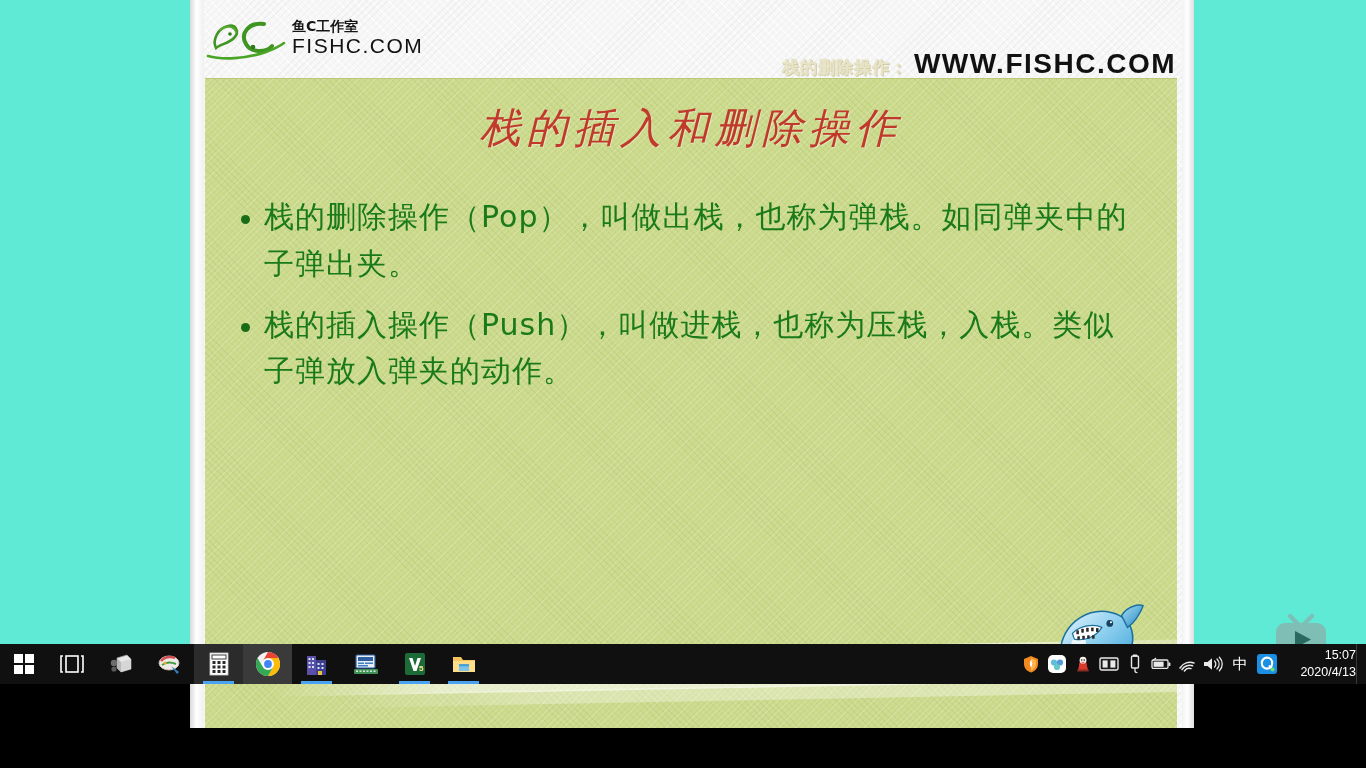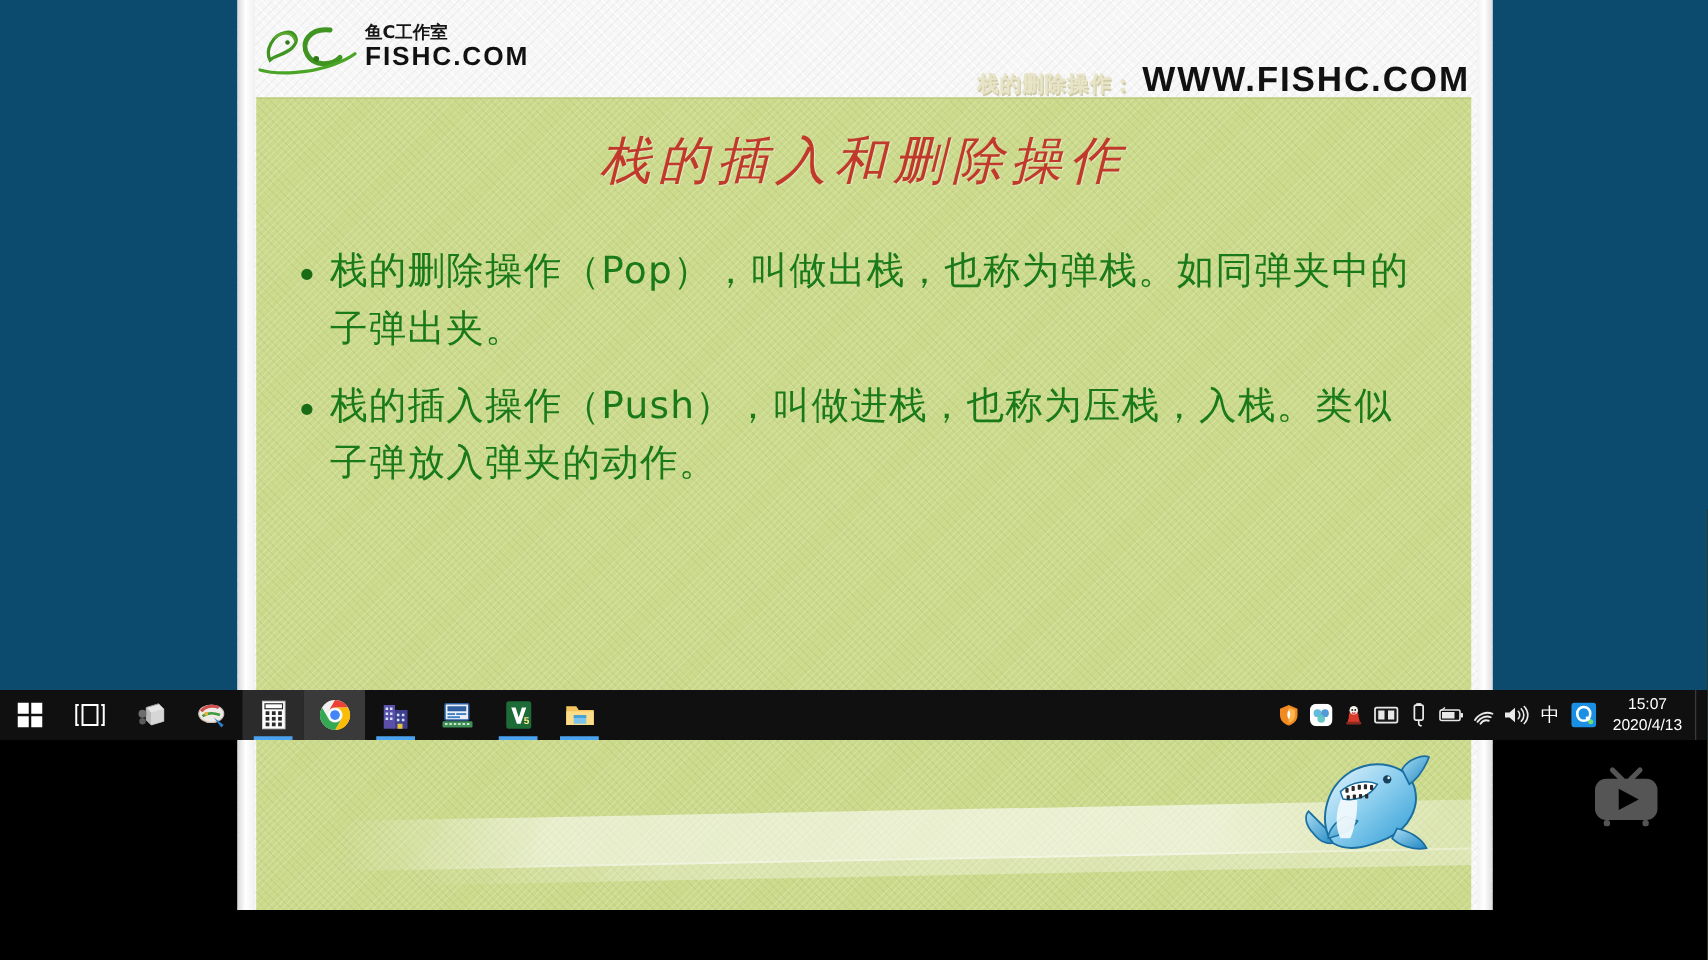--- a/index.html
+++ b/index.html
@@ -3,21 +3,21 @@
 <meta charset="utf-8">
 <style>
   * { margin:0; padding:0; box-sizing:border-box; }
   html,body {
     width:1366px; height:768px; overflow:hidden;
     background:#000;
     font-family:"Liberation Sans", sans-serif;
   }
 
   
-  #stage { position:relative; width:1366px; height:592px; background:#0c4a6e; }
+  #stage { position:relative; width:1366px; height:684px; background:#5eead4; }
 
   
   .slide-viewer{
     position:absolute; left:190px; top:0; width:1004px; height:728px;
     background:#ffffff;
     overflow:hidden;
   }
   
   .paper-texture{
     position:absolute; inset:0;
@@ -43,21 +43,21 @@
     position:absolute; left:16px; top:14px;
     display:flex; align-items:center; gap:6px;
   }
   .brand-mark{ width:80px; height:48px; display:block; }
   .brand-text{ line-height:1; padding-bottom:2px; }
   .brand-cn{
     font-size:14px; font-weight:bold; color:#161616; letter-spacing:0px;
     font-family:"DejaVu Sans", sans-serif;
   }
   .brand-en{
-    font-size:21px; font-weight:bold; color:#111; letter-spacing:1.5px;
+    font-size:21px; font-weight:normal; color:#111; letter-spacing:1.5px;
     font-family:"Liberation Sans", sans-serif; margin-top:2px;
   }
   .header-promo{
     position:absolute; right:18px; top:48px;
     display:flex; align-items:baseline; gap:6px; white-space:nowrap;
   }
   .promo-cn{
     font-size:17px; font-weight:bold;
     color:#e8e4c8;
     text-shadow: 0 0 1px #d9d5b2, 1px 1px 0 #cfcaa5;
@@ -163,21 +163,21 @@
     width:26px; height:40px;
     display:flex; align-items:center; justify-content:center;
   }
   .tray-ime{
     width:28px; color:#fff; font-size:15px;
     display:flex; align-items:center; justify-content:center;
     font-family:"DejaVu Sans", sans-serif;
   }
   .clock{
     width:76px; height:40px; color:#fff;
-    display:flex; flex-direction:column; align-items:center; justify-content:center;
+    display:flex; flex-direction:column; align-items:flex-end; justify-content:center;
     font-size:12.5px; line-height:1.35;
     font-family:"Liberation Sans", sans-serif;
   }
   .show-desktop{
     width:8px; height:40px; border-left:1px solid #3a3a3a;
   }
 </style>
 </head>
 <body>
 

